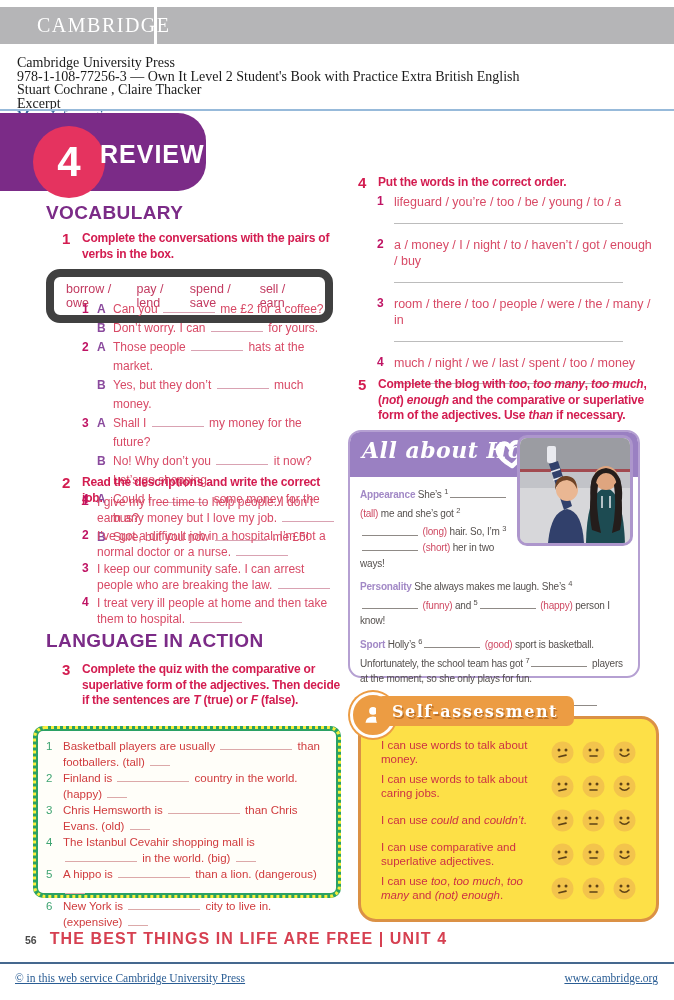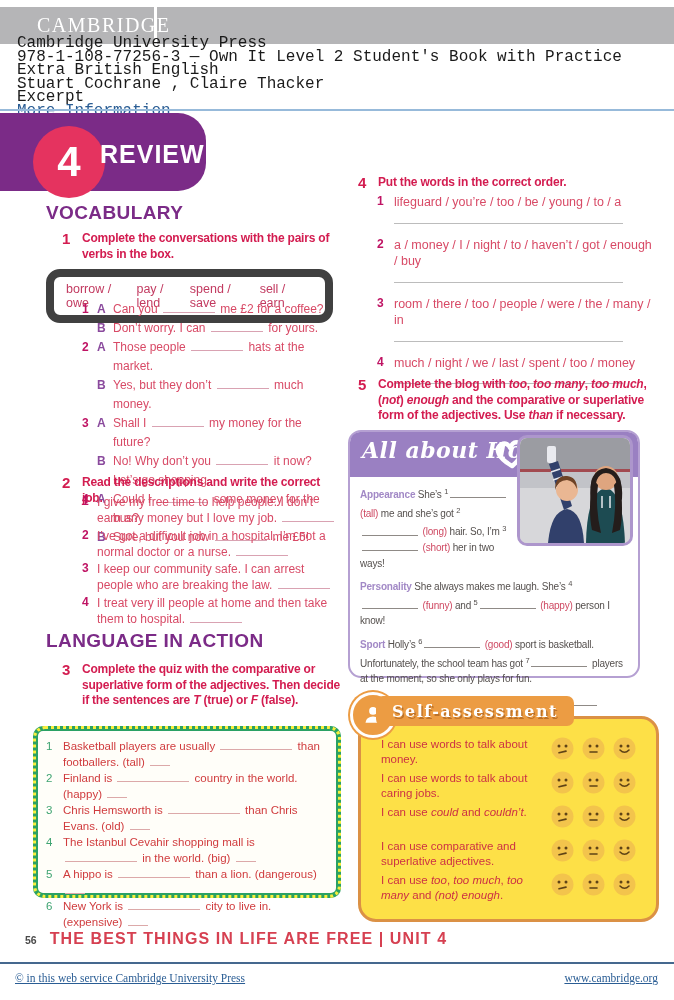--- a/index.html
+++ b/index.html
@@ -3,22 +3,22 @@
 <meta charset="utf-8">
 <style>
   html,body{margin:0;padding:0;background:#fff}
   .page{position:relative;width:674px;height:1000px;background:#fff;overflow:hidden;
         font-family:"Liberation Sans",sans-serif;}
   
   .topbar{position:absolute;left:0;top:7px;width:674px;height:37px;background:#b5b5b7}
   .logo{position:absolute;left:37px;top:0;height:37px;line-height:37px;color:#fff;
         font-family:"Liberation Serif",serif;font-size:20px;letter-spacing:1.5px}
   .divider{position:absolute;left:154px;top:0;width:3px;height:37px;background:#fff}
-  .pubinfo{position:absolute;left:17px;top:37px;font-family:Liberation Mono, monospace;
-           font-size:16px;line-height:13.6px;color:#1a1a1a}
+  .pubinfo{position:absolute;left:17px;top:56px;font-family:Liberation Serif, serif;
+           font-size:14px;line-height:13.6px;color:#1a1a1a}
   .pubinfo a{color:#2a5d94;text-decoration:underline;cursor:pointer}
   .hairline{position:absolute;left:0;top:109px;width:674px;height:2px;background:#97bada}
   
   .banner{position:absolute;left:0;top:113px;width:206px;height:78px;background:#7b2b87;
           border-radius:0 28px 28px 0}
   .unit-circle{position:absolute;left:33px;top:126px;width:72px;height:72px;border-radius:50%;
           background:#e5335f;color:#fff;font-size:42px;font-weight:bold;
           display:flex;align-items:center;justify-content:center}
   .banner-title{position:absolute;left:100px;top:140px;color:#fff;font-size:25px;
           font-weight:bold;letter-spacing:1px}
@@ -78,21 +78,21 @@
   .sa{position:absolute;left:358px;top:716px;width:301px;height:206px;box-sizing:border-box;
       background:#fde047;border:3px solid #db9145;border-radius:18px}
   .sa-tab{position:absolute;left:15px;top:-23px;height:30px;background:#ec9c43;border-radius:7px;
       padding:0 16px;display:flex;align-items:center}
   .sa-title{color:#fff;font-family:"DejaVu Serif",serif;font-weight:bold;font-size:16px;
       letter-spacing:1.5px;text-shadow:1.5px 1.5px 0 rgba(150,80,20,.55);white-space:nowrap}
   .sa-icon{position:absolute;left:-11px;top:-27px;width:40px;height:40px;border-radius:50%;
       background:#ec9c43;border:3px solid #fff;box-shadow:0 0 0 2px #ec9c43;
       display:flex;align-items:center;justify-content:center}
   .sa-rows{padding:18px 8px 6px 20px}
-  .sa-row{display:flex;min-height:30px;margin-bottom:4px}
+  .sa-row{display:flex;align-items:center;min-height:30px;margin-bottom:4px}
   .sa-text{width:158px;flex:none;color:#cc3144;font-size:11.5px;line-height:14.5px}
   .sa-faces{display:flex;gap:8px;margin-left:12px}
   .face{width:23px;height:23px;cursor:pointer}
   
   .pfoot{position:absolute;left:25px;top:930px;display:flex;gap:13px;align-items:baseline}
   .pnum{color:#4a4a4a;font-weight:bold;font-size:10.5px}
   .tagline{color:#d64051;font-weight:bold;font-size:16px;letter-spacing:1.1px}
   .bottom-rule{position:absolute;left:0;top:962px;width:674px;height:2px;background:#45688e}
   .copy{position:absolute;left:15px;top:972px;font-family:"Liberation Serif",serif;font-size:11.5px;
         color:#2a5d94;text-decoration:underline;cursor:pointer}

